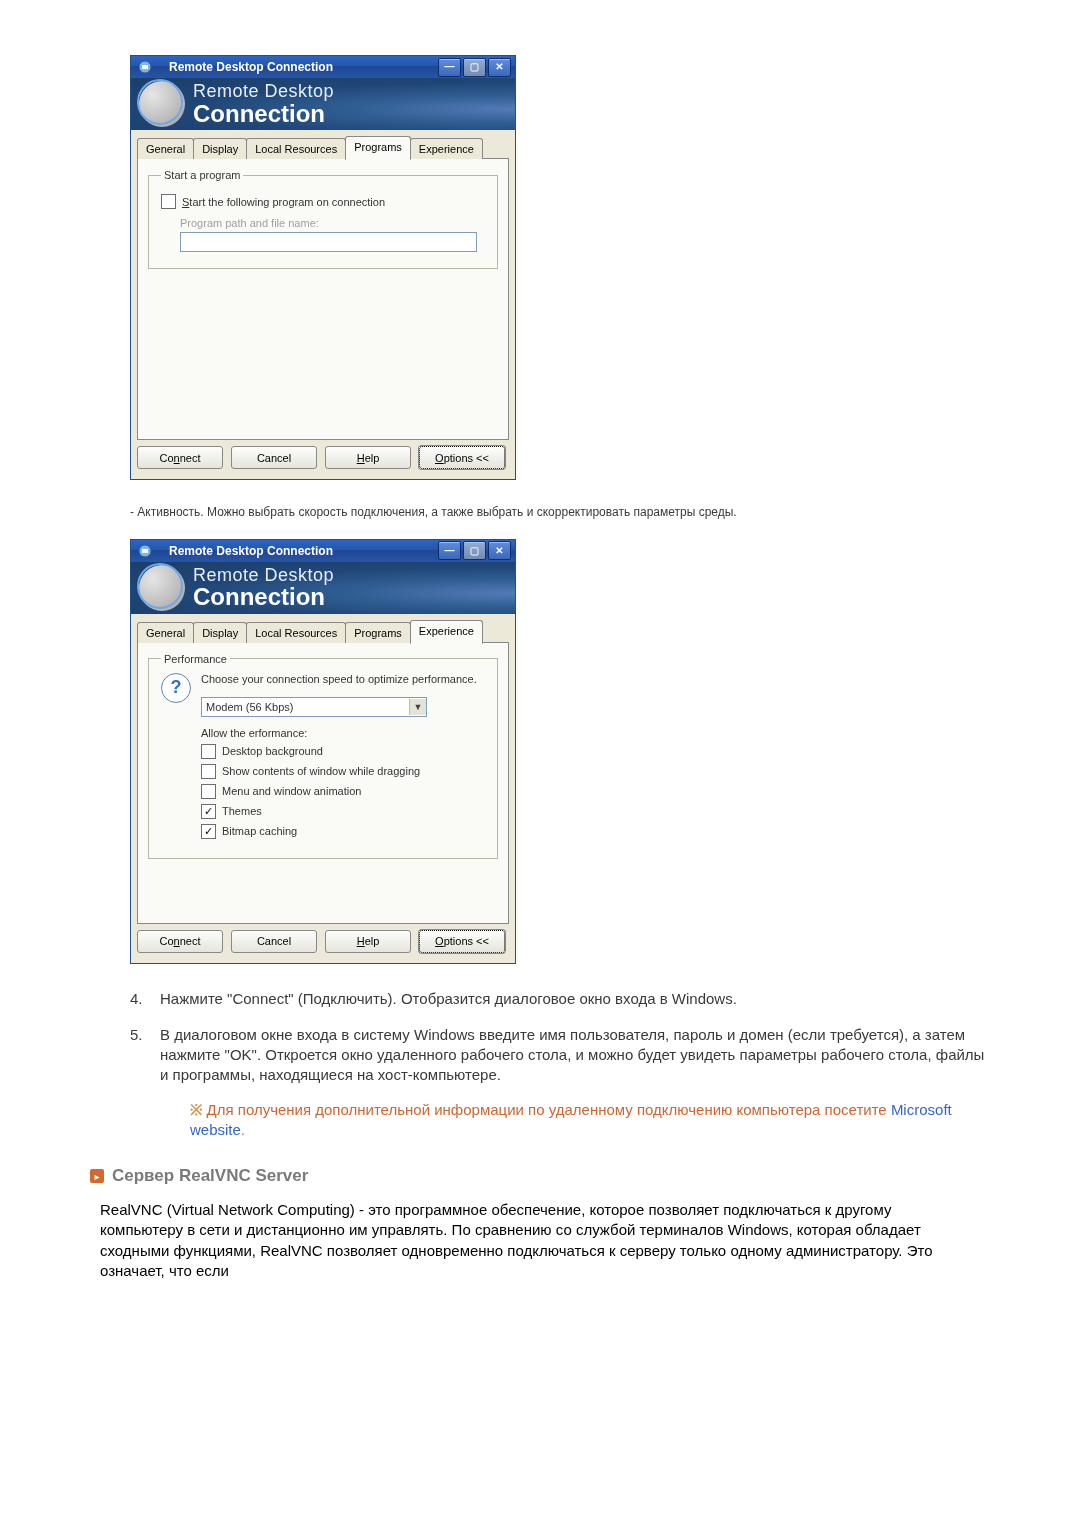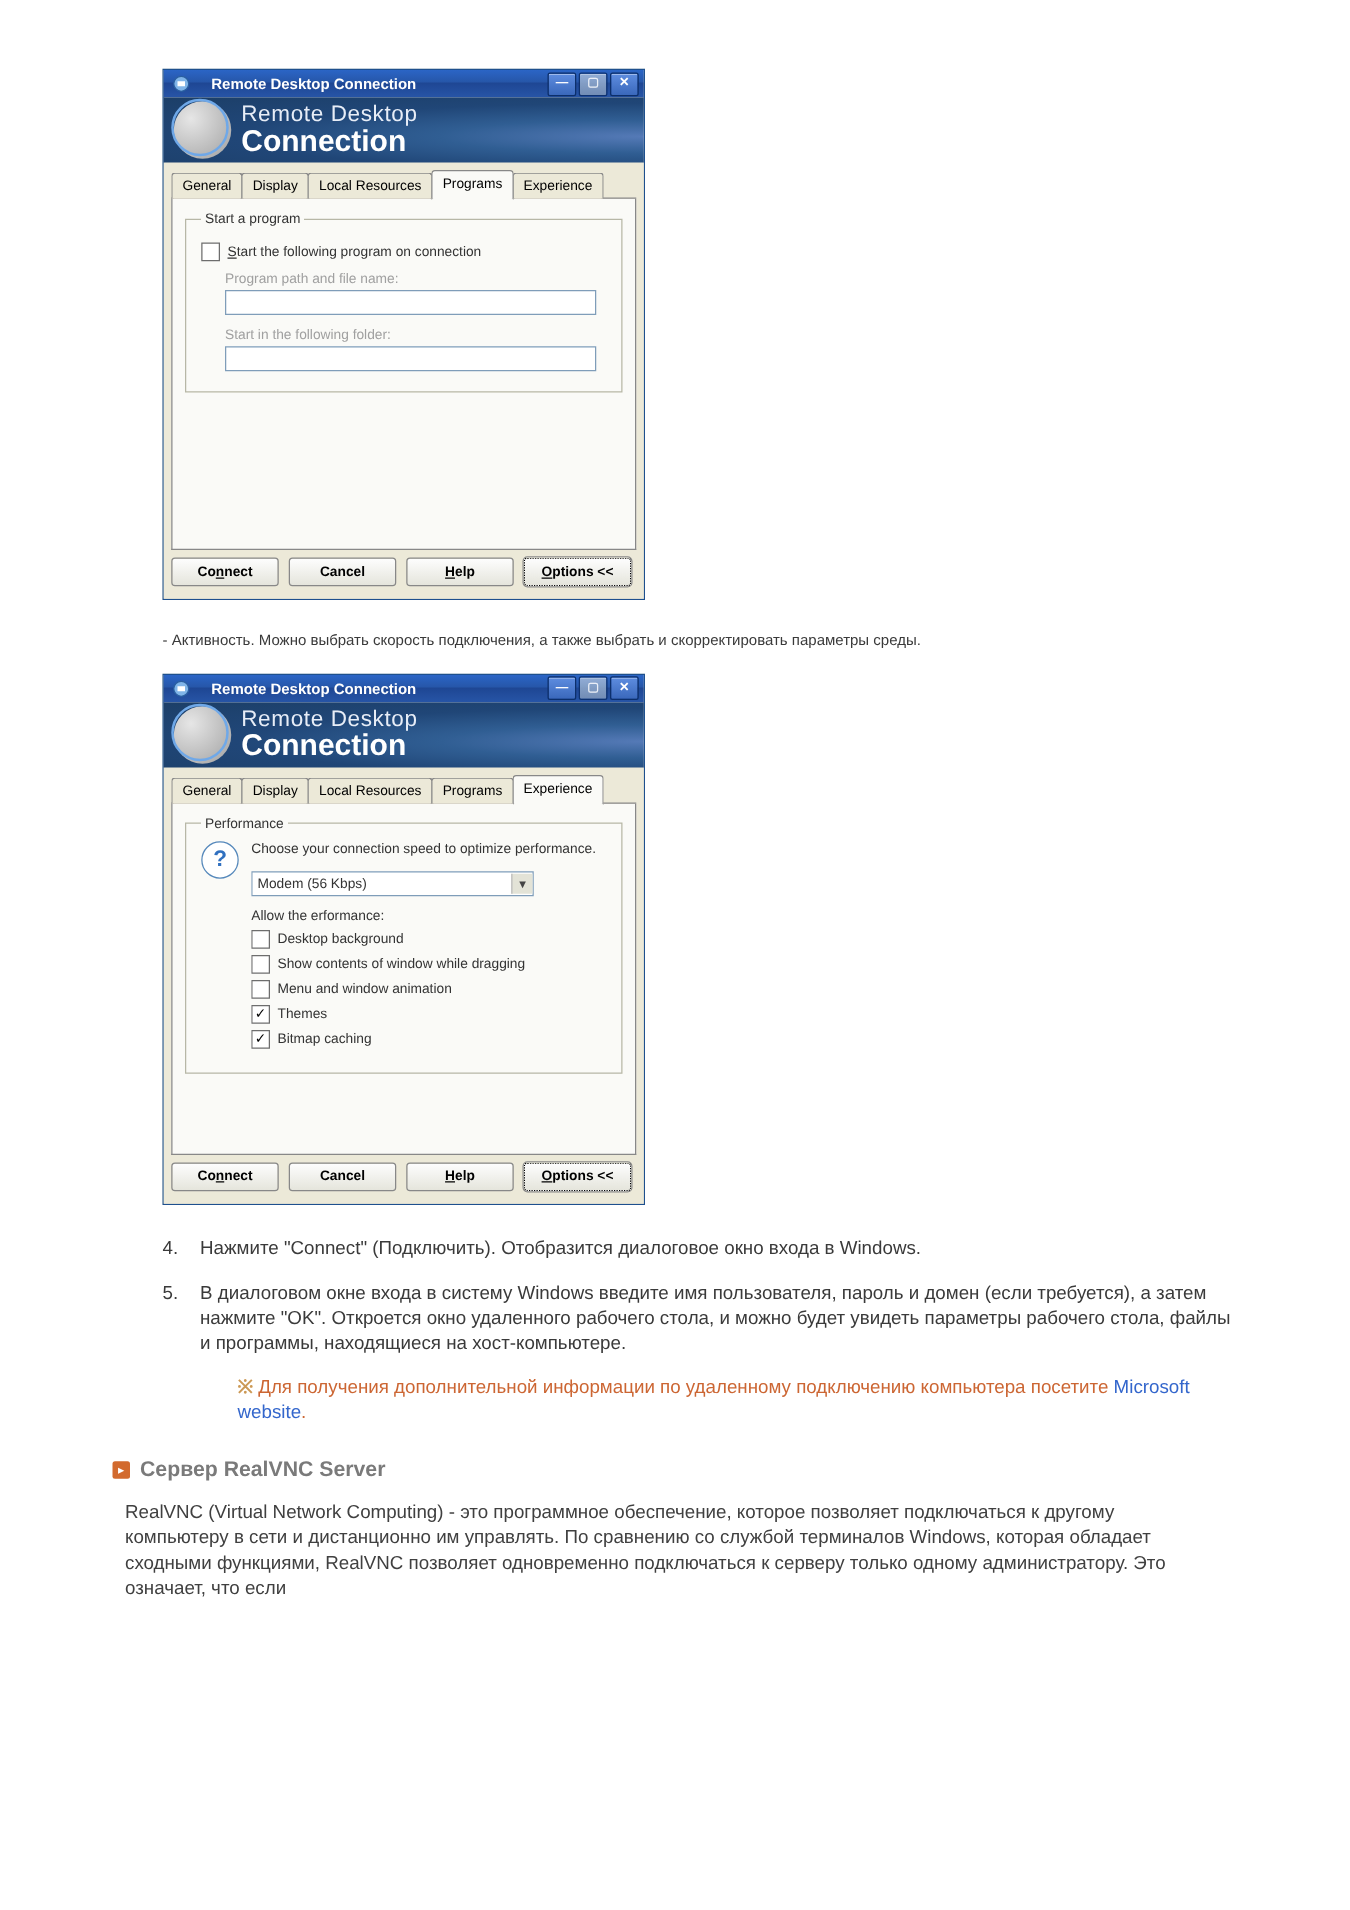--- a/index.html
+++ b/index.html
@@ -217,21 +217,20 @@
     color:#444;
   }
   .sub-label { margin:10px 0 3px 0; }
 
   .button-row {
     display:flex;
     gap:8px;
     justify-content:flex-end;
     padding:6px 4px 2px 4px;
     align-items:center;
-    font-weight:bold;
   }
   .btn {
     min-width:68px;
     height:21px;
     border:1px solid #888;
     background:linear-gradient(180deg,#fdfdfd 0%,#e5e5dc 100%);
     font-family: Tahoma, sans-serif;
     font-size:11px;
     border-radius:3px;
     display:flex;
@@ -303,21 +302,21 @@
     color:#fff; font-size:10px;
     flex:none;
   }
   .section-head .title {
     font-size:17px;
     font-weight:bold;
     color:#7a7a7a;
   }
   p.after-head {
     font-size:15px;
-    color:#404040;
+    color:#000000;
     line-height:1.35;
     margin-top:14px;
     max-width:850px;
     margin-left:-30px;
   }
 </style>
 </head>
 <body>
 
 <div class="window">
@@ -356,24 +355,20 @@
       <fieldset>
         <legend>Start a program</legend>
         <div class="checkbox-row">
           <span class="checkbox"></span>
           <span class="underline-first"><span class="u">S</span>tart the following program on connection</span>
         </div>
         <div class="row label-disabled" style="margin-left:19px;margin-top:8px;">
           <span><span class="u">P</span>rogram path and file name:</span>
           <div class="textbox"></div>
         </div>
-        <div class="row label-disabled" style="margin-left:19px;margin-top:10px;">
-          <span>S<span class="u">t</span>art in the following folder:</span>
-          <div class="textbox"></div>
-        </div>
       </fieldset>
     </div>
     <div class="button-row">
       <div style="flex:1;"></div>
       <div class="btn">
           <span class="underline-first">Co<span class="u">n</span>nect</span>
         </div>
       <div class="btn">Cancel</div>
       <div class="btn">
           <span class="underline-first"><span class="u">H</span>elp</span>

